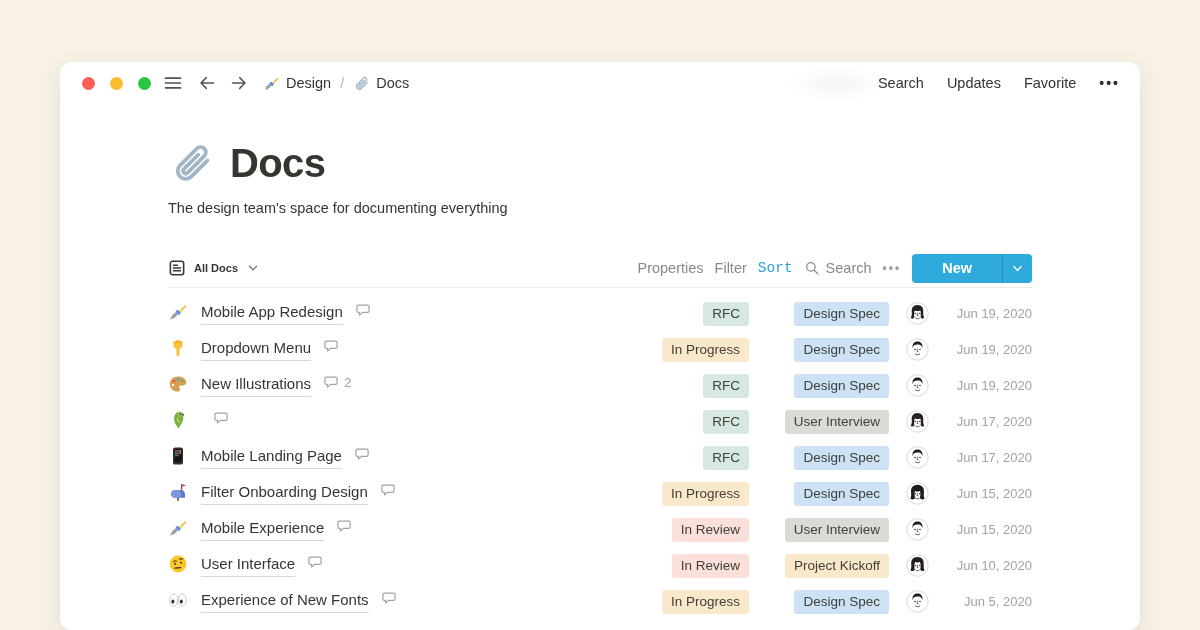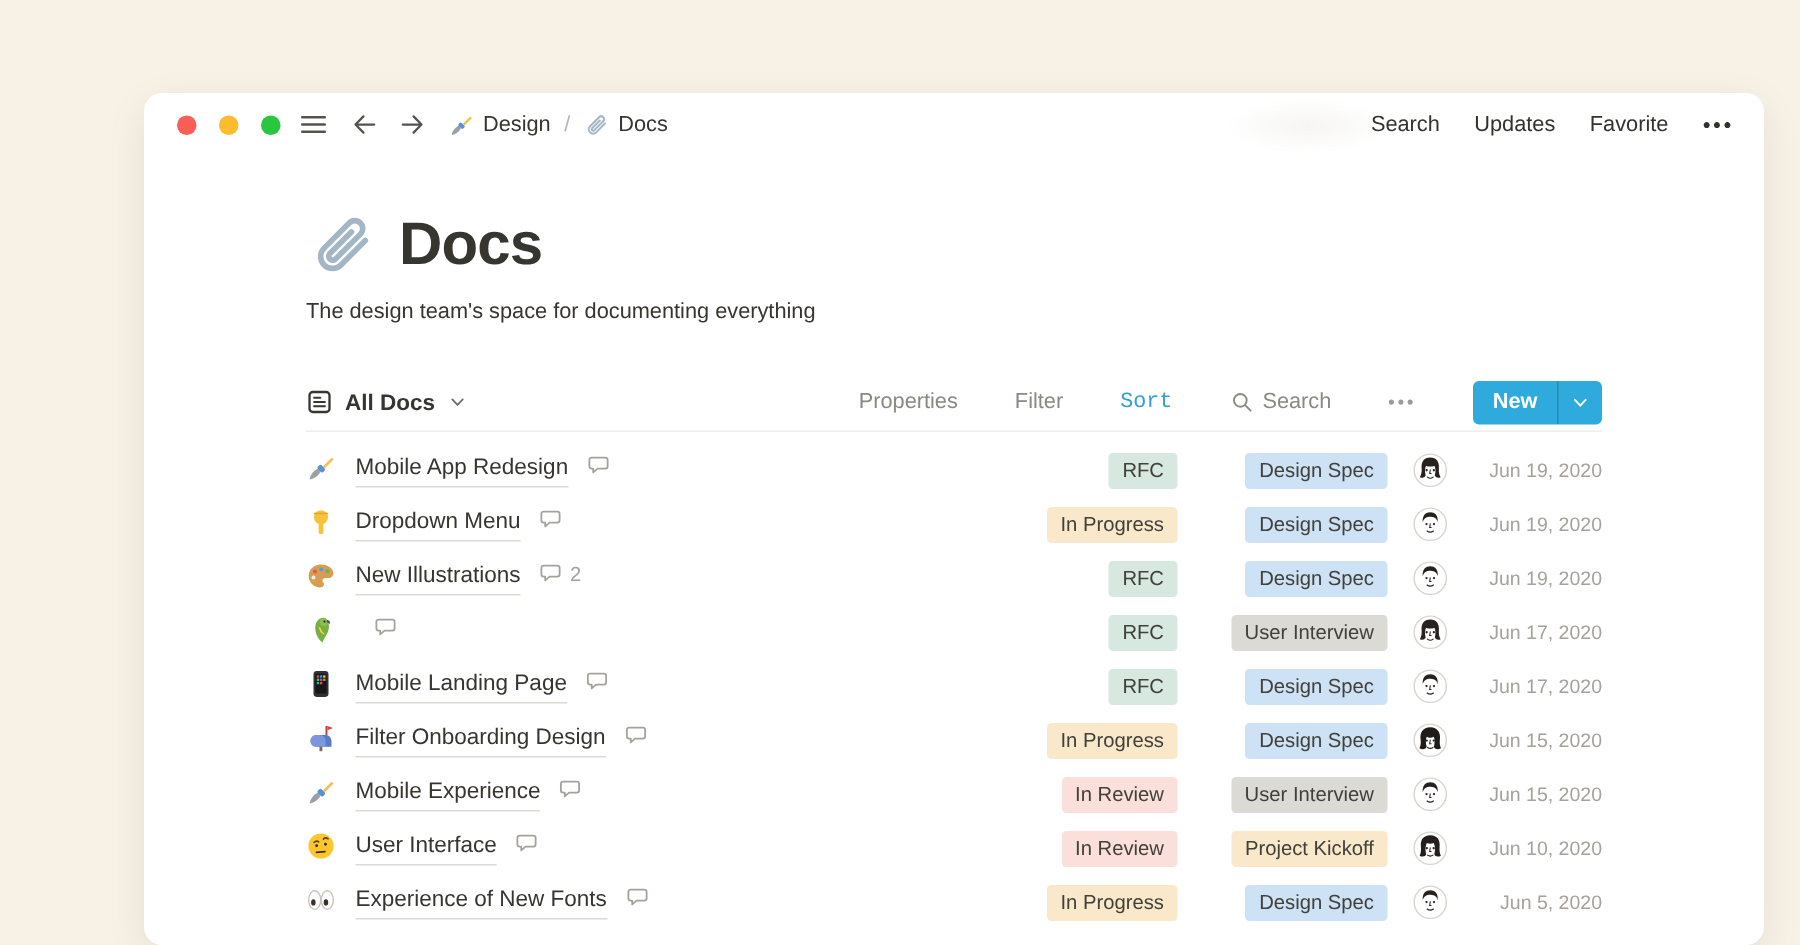--- a/index.html
+++ b/index.html
@@ -7,21 +7,20 @@
   body { font-family:"Liberation Sans","DejaVu Sans",sans-serif; }
 
   .canvas {
     position:relative; width:1200px; height:630px; overflow:hidden;
     background:var(--canvas-background,#f7f1e6);
   }
   .window {
     position:absolute; left:60px; top:62px; width:1080px; height:568px;
     background:var(--window-background,#fff); border-radius:12px;
     box-shadow:0 8px 28px rgba(0,0,0,.08);
-    margin-left:36px;
   }
 
   
   .topbar { position:relative; display:flex; align-items:center; height:42px; padding:0 20px 0 22px; }
   .traffic { display:flex; align-items:center; gap:15px; margin-right:12px; }
   .dot { width:13px; height:13px; border-radius:50%; }
   .dot-red { background:var(--traffic-red,#f95f56); }
   .dot-yellow { background:var(--traffic-yellow,#fcbc2e); }
   .dot-green { background:var(--traffic-green,#29c73f); }
   .nav-icon { width:20px; height:20px; display:flex; align-items:center; justify-content:center; color:#55534d; }
@@ -50,33 +49,33 @@
   .page-icon { width:47px; height:47px; display:flex; flex:none; }
   .page-icon svg { width:47px; height:47px; }
   .page-title { font-size:40px; font-weight:700; letter-spacing:-.6px; color:#37352f; }
   .page-subtitle { margin-top:13px; font-size:14.5px; color:#37352f; }
 
   
   .view-toolbar { margin-top:33px; display:flex; align-items:center; height:39px; border-bottom:1px solid #ededeb; }
   .view-left { display:flex; align-items:center; gap:8px; cursor:pointer; }
   .view-icon { width:18px; height:18px; display:flex; }
   .view-icon svg { width:18px; height:18px; }
-  .view-name { font-size:15px; font-weight:700; color:#37352f; }
+  .view-name { font-size:11px; font-weight:700; color:#37352f; }
   .chev { width:14px; height:14px; display:flex; color:#6f6d66; }
   .chev svg { width:14px; height:14px; }
-  .view-right { margin-left:auto; display:flex; align-items:center; gap:38px;text-align:center; }
+  .view-right { margin-left:auto; display:flex; align-items:center; gap:11px;text-align:center; }
   .menu-item { font-size:14.5px; color:#8b8982; cursor:pointer; }
   .menu-item.active { color:var(--active-sort-blue,#2f9fd9);font-family:Liberation Mono, monospace; }
   .search-box { display:flex; align-items:center; gap:6px; color:#8b8982; font-size:14.5px; cursor:pointer; }
   .search-box .nav-icon { color:#8b8982; width:16px; height:16px; }
   .search-box .nav-icon svg { width:16px; height:16px; }
   .dots-gray { color:#9c9a93; font-size:12px; }
   .new-btn { display:flex; align-items:stretch; height:29px; border-radius:4px; overflow:hidden;
     background:var(--accent-blue,#2eaadc); color:#fff; cursor:pointer; }
-  .new-label { display:flex; align-items:center; padding:0 13px; font-size:14.5px; font-weight:700; }
+  .new-label { display:flex; align-items:center; padding:0 30px; font-size:14.5px; font-weight:700; }
   .new-divider { width:1px; background:rgba(10,65,90,.28); }
   .new-chevron { display:flex; align-items:center; padding:0 8px; }
   .new-chevron svg { width:13px; height:13px; }
 
   
   .rows { margin-top:14px; }
   .row { display:flex; align-items:flex-start; height:36px; }
   .row-icon { width:20px; height:20px; margin-right:13px; flex:none; display:flex; }
   .row-icon svg { width:20px; height:20px; }
   .row-title { font-size:15px; font-weight:500; color:#37352f; line-height:1.3;

